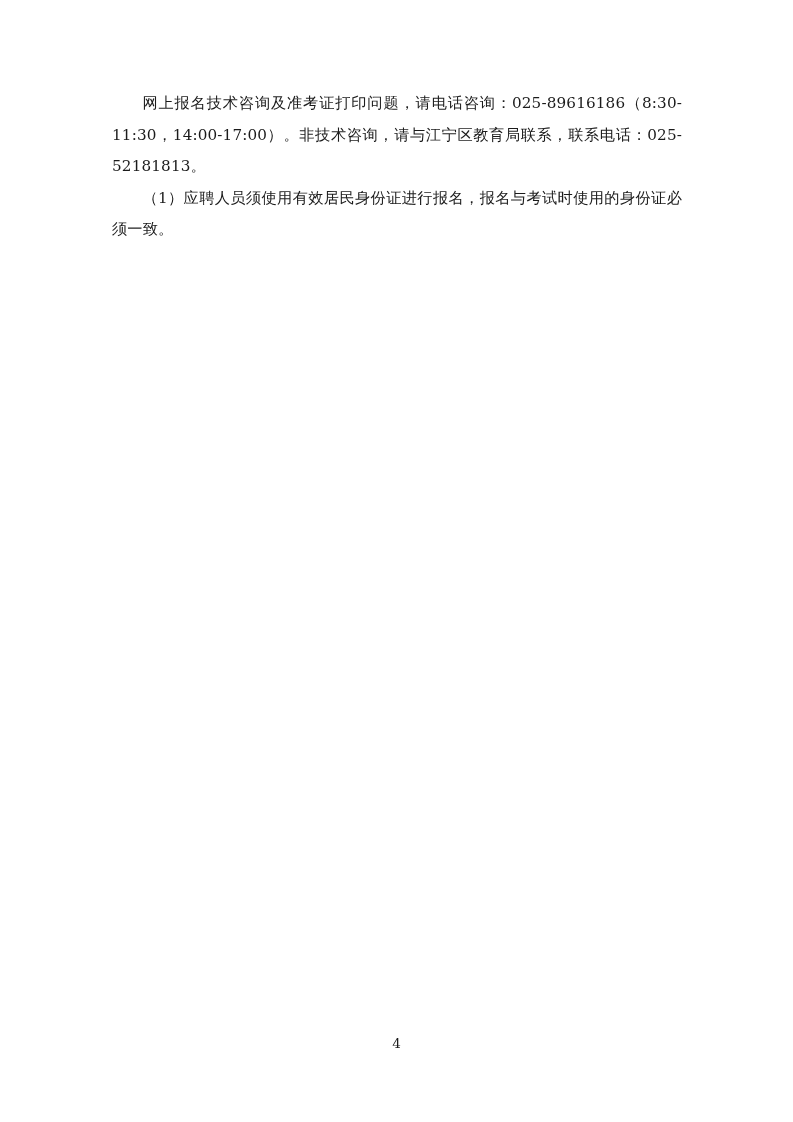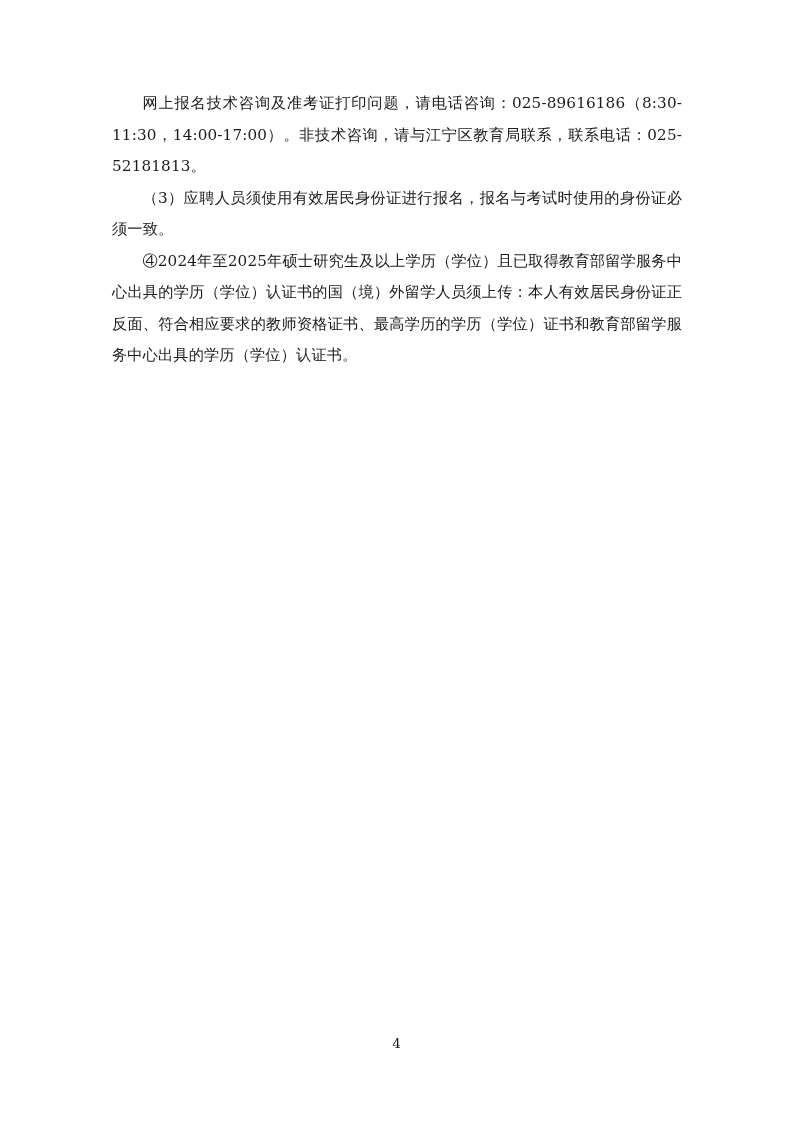--- a/index.html
+++ b/index.html
@@ -43,17 +43,16 @@
     color: #1b1b1b;
     font-family: "DejaVu Serif", "Liberation Serif", serif;
   }
 </style>
 </head>
 <body>
 
 <div class="page">
   <div class="content">
     <p class="indent">网上报名技术咨询及准考证打印问题，请电话咨询：025-89616186（8:30-11:30，14:00-17:00）。非技术咨询，请与江宁区教育局联系，联系电话：025-52181813。</p>
-    <p class="indent">（3）应聘人员须使用有效居民身份证进行报名，报名与考试时使用的身份证必须一致。</p>
-    <p class="indent">④2024年至2025年硕士研究生及以上学历（学位）且已取得教育部留学服务中心出具的学历（学位）认证书的国（境）外留学人员须上传：本人有效居民身份证正反面、符合相应要求的教师资格证书、最高学历的学历（学位）证书和教育部留学服务中心出具的学历（学位）认证书。</p>
+    <p class="indent">（1）应聘人员须使用有效居民身份证进行报名，报名与考试时使用的身份证必须一致。</p>
   </div>
   <div class="pagenum">4</div>
 </div>
 
 </body></html>

